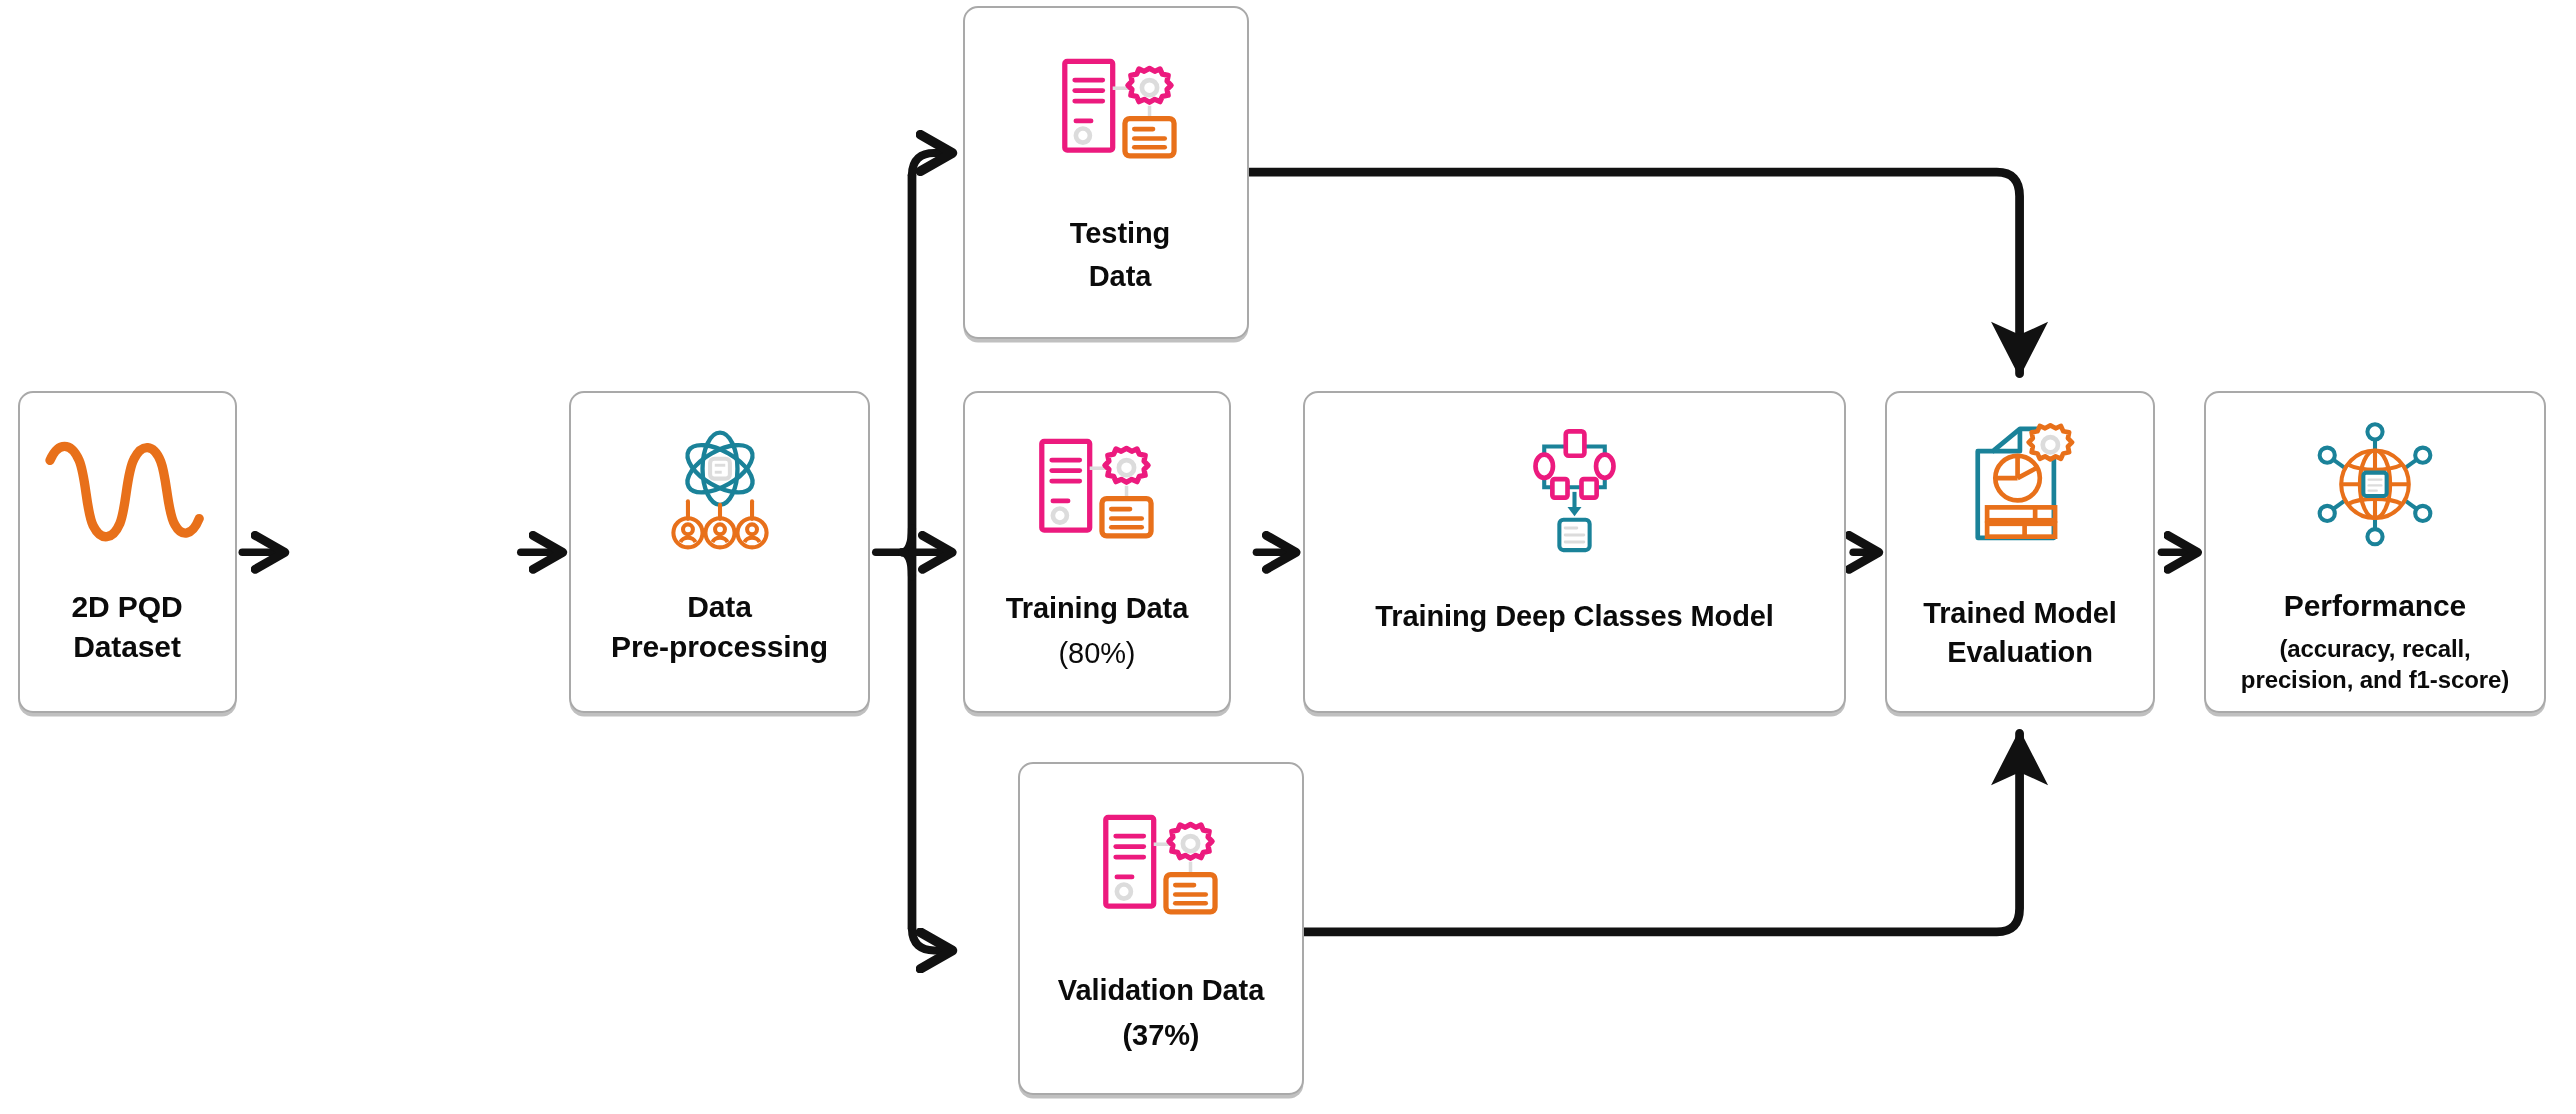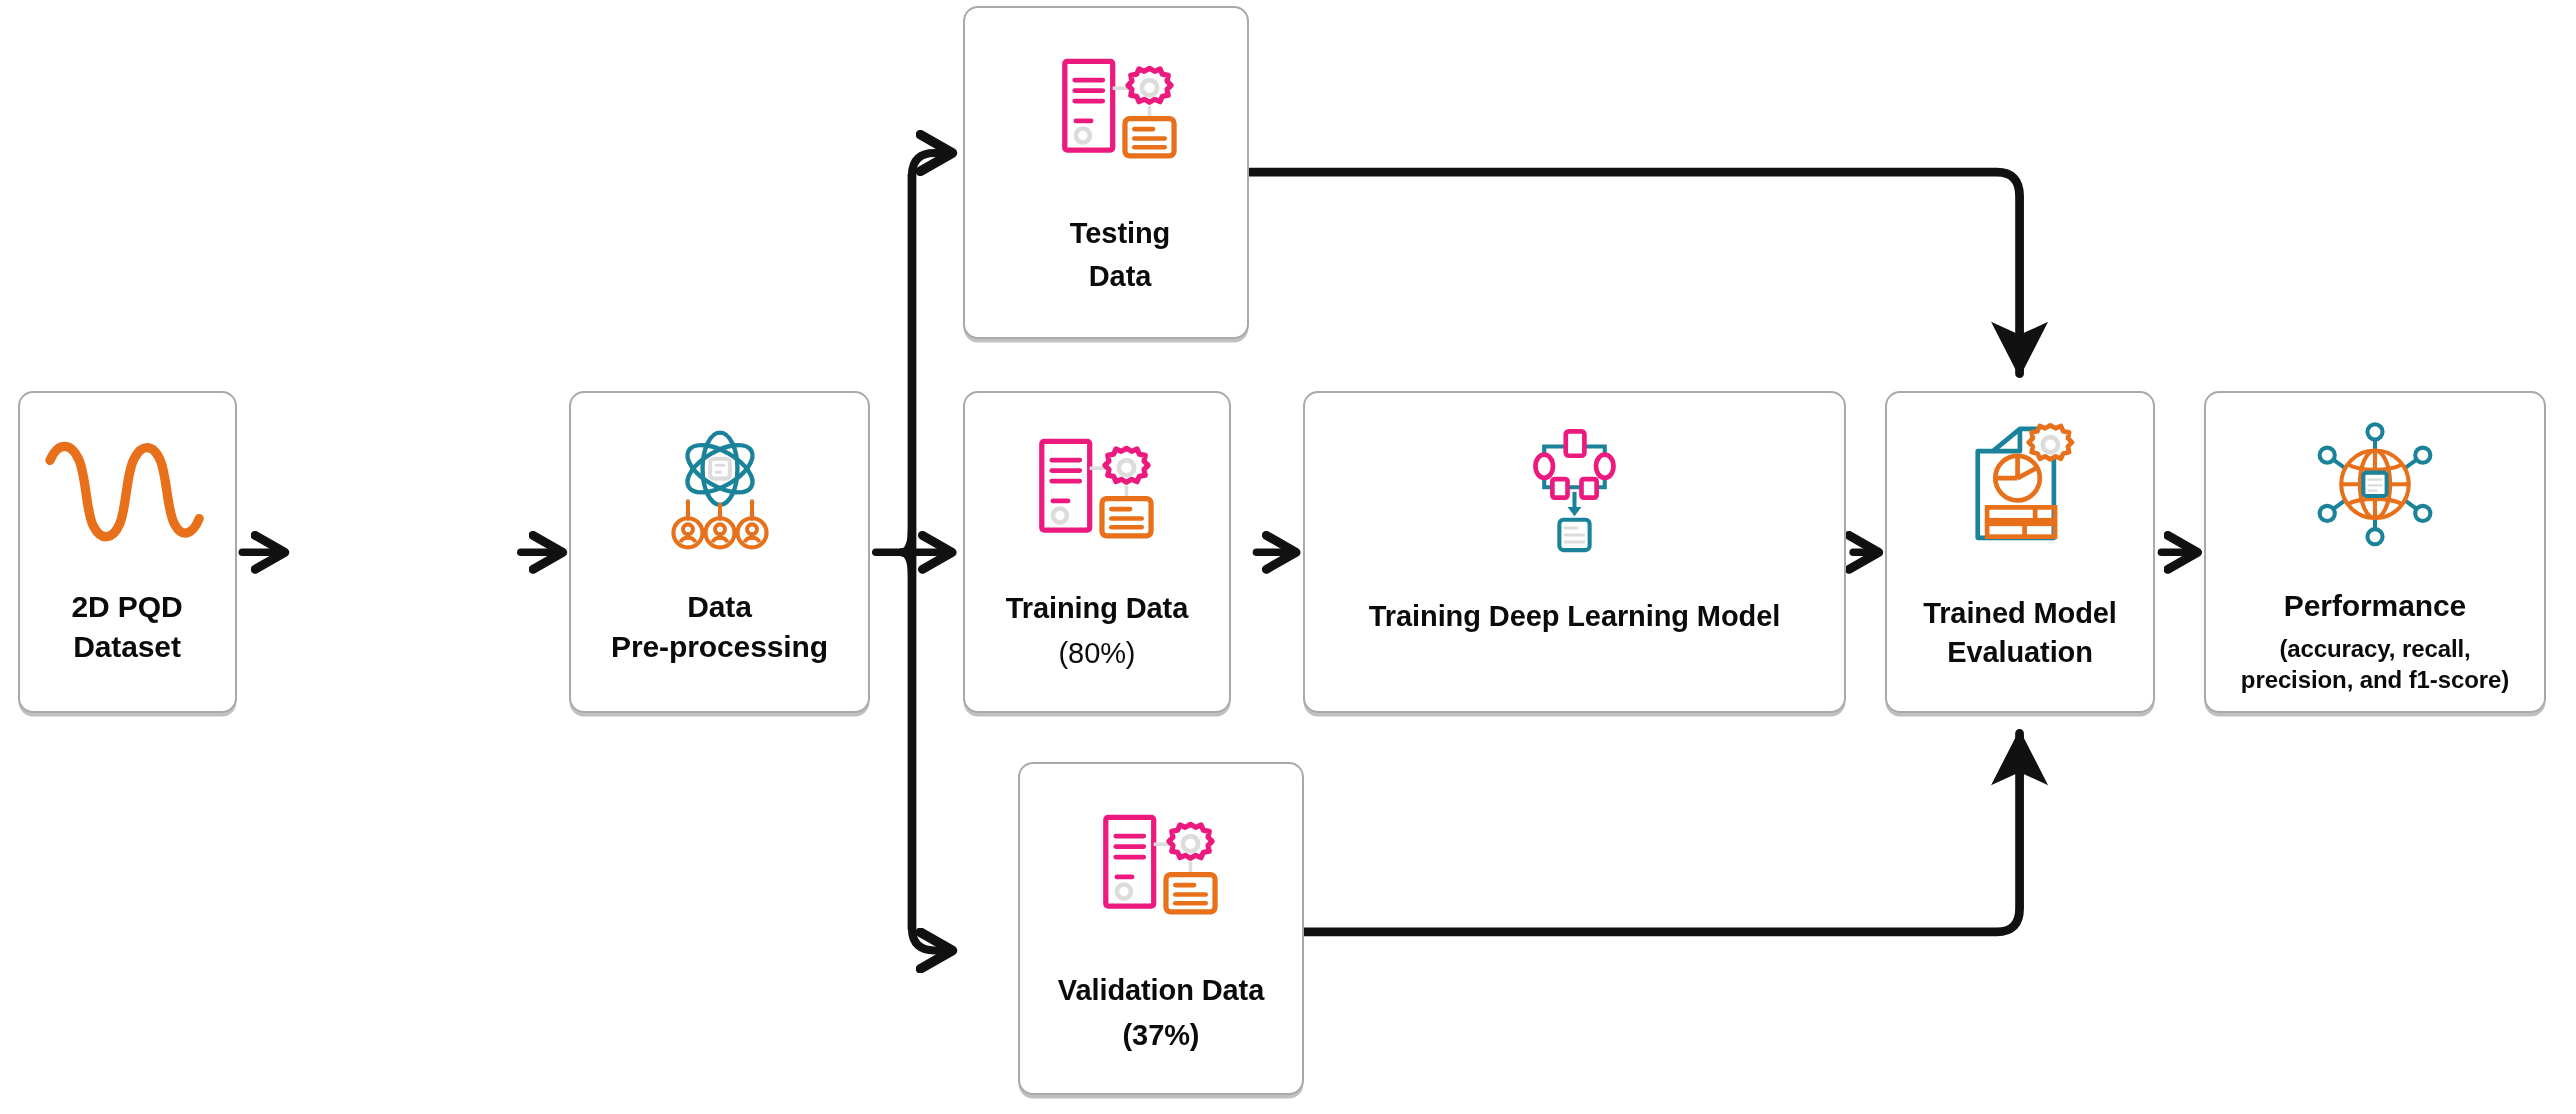--- a/index.html
+++ b/index.html
@@ -286,21 +286,21 @@
         <path d="M100,120 L100,156" stroke="#1A8299" stroke-width="7" fill="none"></path>
         <path d="M88,146 L100,162 L112,146" fill="#1A8299"></path>
         <rect x="74" y="168" width="52" height="52" rx="7" fill="none" stroke="#1A8299" stroke-width="7"></rect>
         <g stroke="#DCDCDC" stroke-width="5" stroke-linecap="round">
           <line x1="84" y1="182" x2="104" y2="182"></line>
           <line x1="84" y1="194" x2="116" y2="194"></line>
           <line x1="84" y1="206" x2="116" y2="206"></line>
         </g>
       </svg>
     </div>
-    <div class="caption">Training Deep Learning Model</div>
+    <div class="caption">Training Deep Classes Model</div>
   </div>
 
   <div class="node" id="n-eval">
     <div class="icon">
       <svg width="123" height="126" viewBox="0 0 210 215">
         <path d="M58,48 L104,10 L162,10 L162,196 L32,196 L32,48 Z" fill="none" stroke="#1A8299" stroke-width="8" stroke-linejoin="round"></path>
         <path d="M104,10 L104,48 L58,48" fill="none" stroke="#1A8299" stroke-width="8" stroke-linejoin="round"></path>
         <circle cx="100" cy="94" r="38" fill="none" stroke="#E8701A" stroke-width="8"></circle>
         <path d="M100,94 L100,56 M100,94 L134,76 M100,94 L62,94" stroke="#E8701A" stroke-width="8" fill="none"></path>
         <rect x="48" y="144" width="116" height="22" fill="none" stroke="#E8701A" stroke-width="8"></rect>

